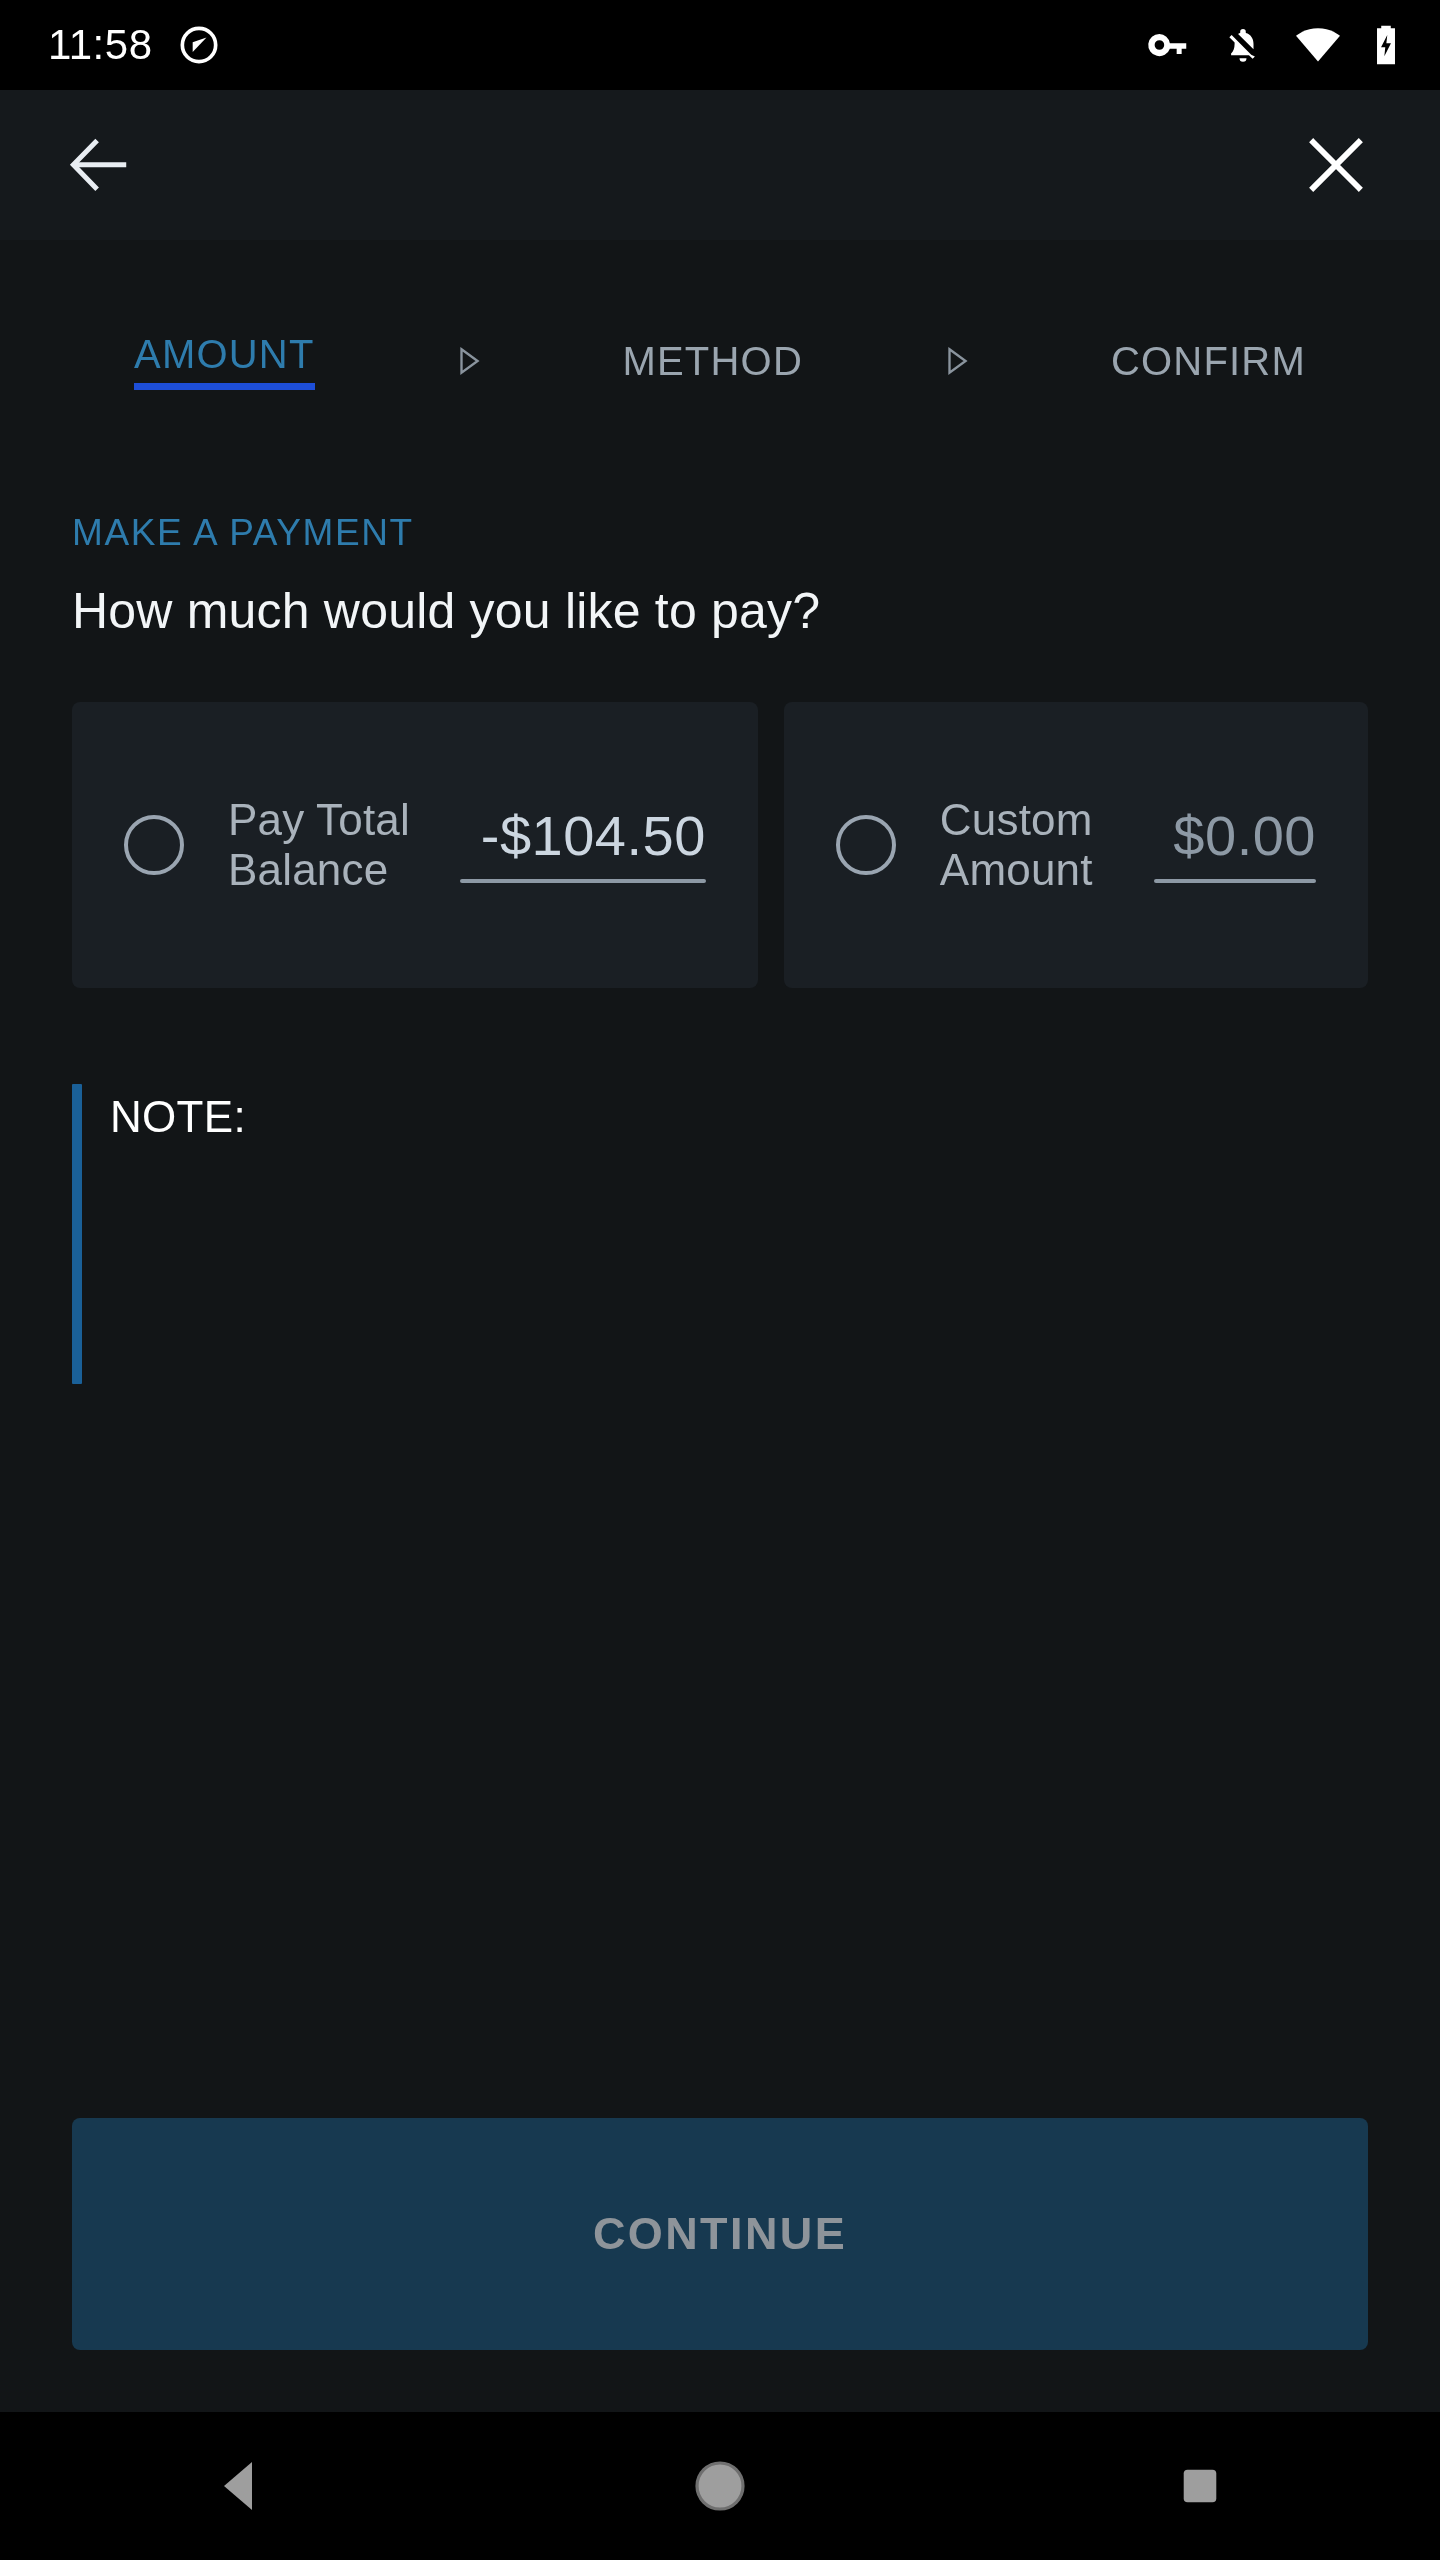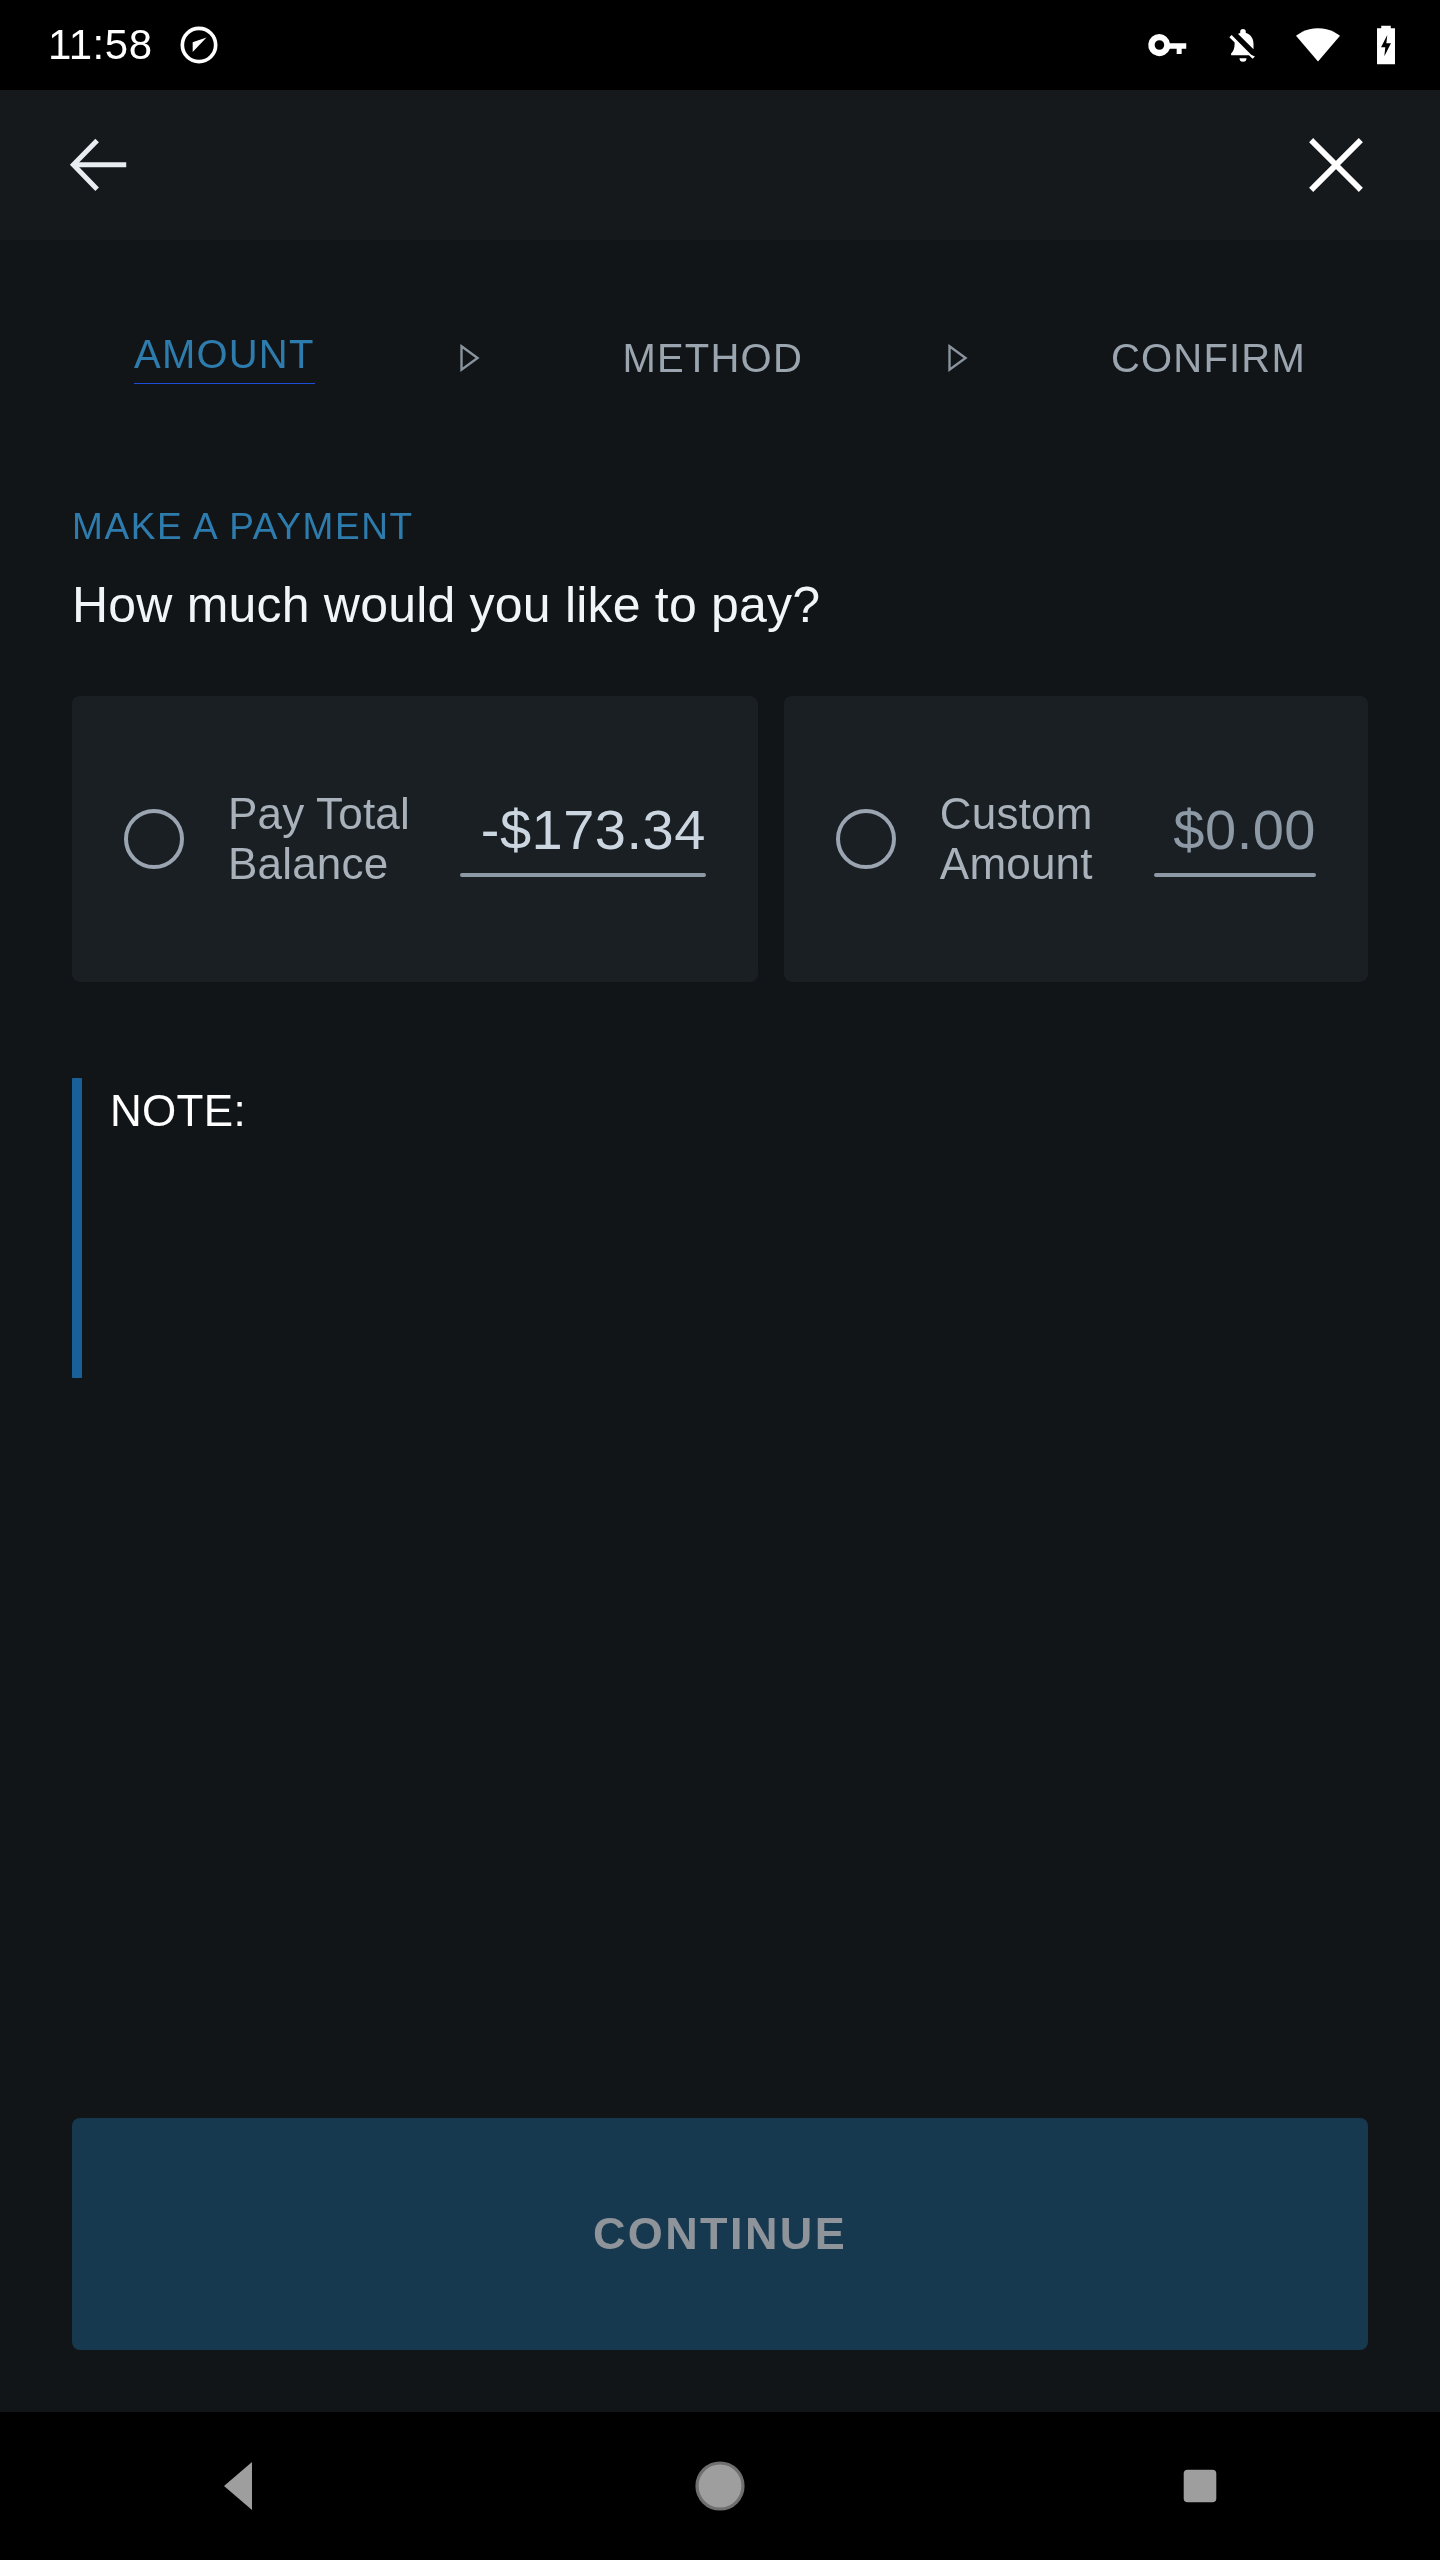--- a/index.html
+++ b/index.html
@@ -90,21 +90,21 @@
     box-sizing: border-box;
   }
   .step {
     font-size: 40px;
     letter-spacing: 1.2px;
     color: #9aa5af;
     white-space: nowrap;
   }
   .step.active {
     color: #2e7cad;
-    border-bottom: 1px solid #1d4ed8;
+    border-bottom: 7px solid #1d4ed8;
     padding-bottom: 6px;
   }
   .step-arrow {
     width: 26px;
     height: 30px;
     flex: none;
   }
 
   
   .eyebrow {
@@ -305,21 +305,21 @@
     <div class="headline">How much would you like to pay?</div>
 
     <div class="cards">
 
       <div class="card">
         <div class="card-left">
           <span class="radio"></span>
           <span class="opt-label">Pay Total Balance</span>
         </div>
         <div class="amount-wrap">
-          <span class="amount primary">-$173.34</span>
+          <span class="amount primary">-$104.50</span>
           <span class="amount-rule rule-wide"></span>
         </div>
       </div>
 
       <div class="card">
         <div class="card-left">
           <span class="radio"></span>
           <span class="opt-label">Custom Amount</span>
         </div>
         <div class="amount-wrap">

